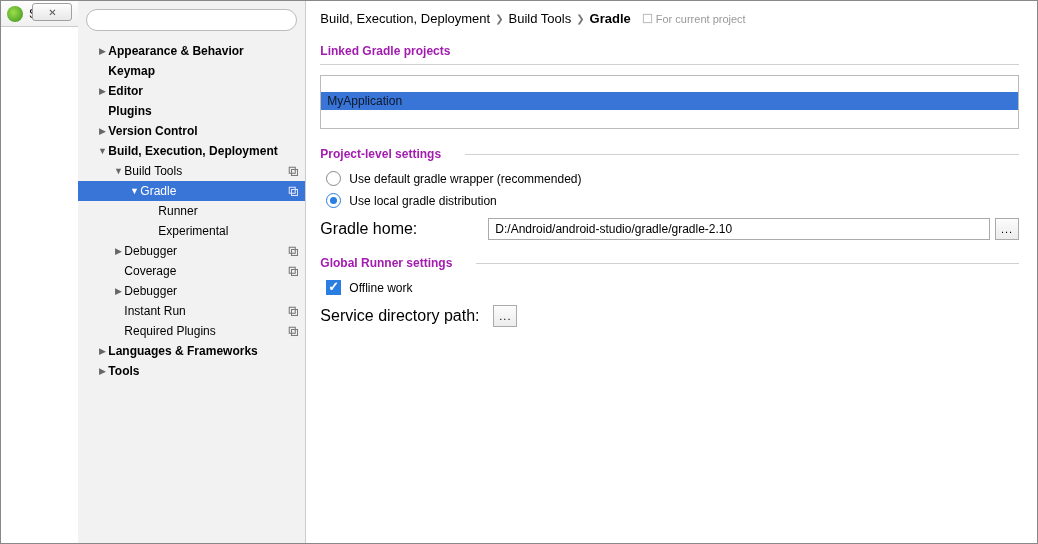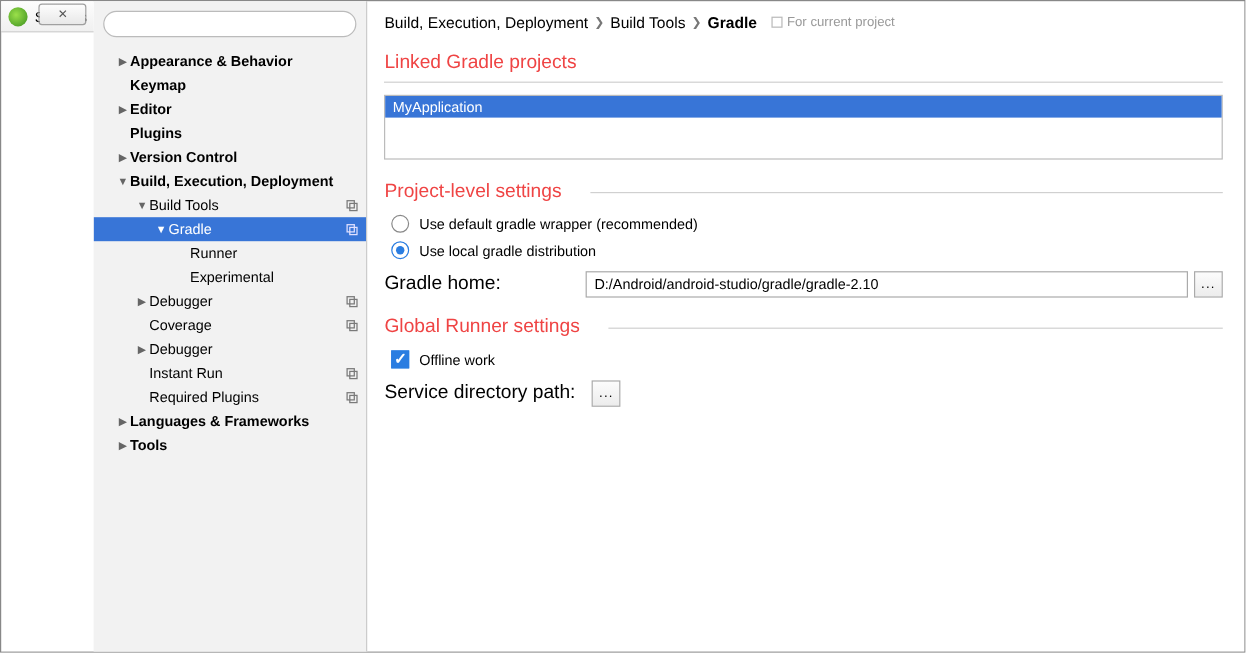--- a/index.html
+++ b/index.html
@@ -133,23 +133,24 @@
     .breadcrumb .sep { color: #777; font-size: 10px; }
     .breadcrumb .scope {
       color: #999;
       font-size: 11px;
       margin-left: 6px;
       display: flex;
       align-items: center;
       gap: 3px;
     }
     .section-label {
-      font-size: 16px;
-      color: #ef4444;
+      font-size: 12px;
+      color: #a21caf;
       margin-bottom: 6px;
+      font-weight: bold;
     }
     .section-sep {
       border: none;
       border-top: 1px solid #d0d0d0;
       margin-bottom: 10px;
     }
     .section-header {
       display: flex;
       align-items: center;
       gap: 24px;
@@ -162,21 +163,22 @@
       background: #fff;
       height: 54px;
       margin-bottom: 18px;
     }
     .listbox .list-item {
       padding: 2px 6px;
       font-size: 12px;
     }
     .listbox .list-item.selected {
       background: #3875d7;
-      color: #ffffff;
+      color: #0f172a;
+      margin-top: 16px;
     }
     .radio-row, .check-row {
       display: flex;
       align-items: center;
       gap: 8px;
       margin: 7px 0 7px 6px;
     }
     .radio {
       width: 15px; height: 15px;
       border: 1.5px solid #888;

